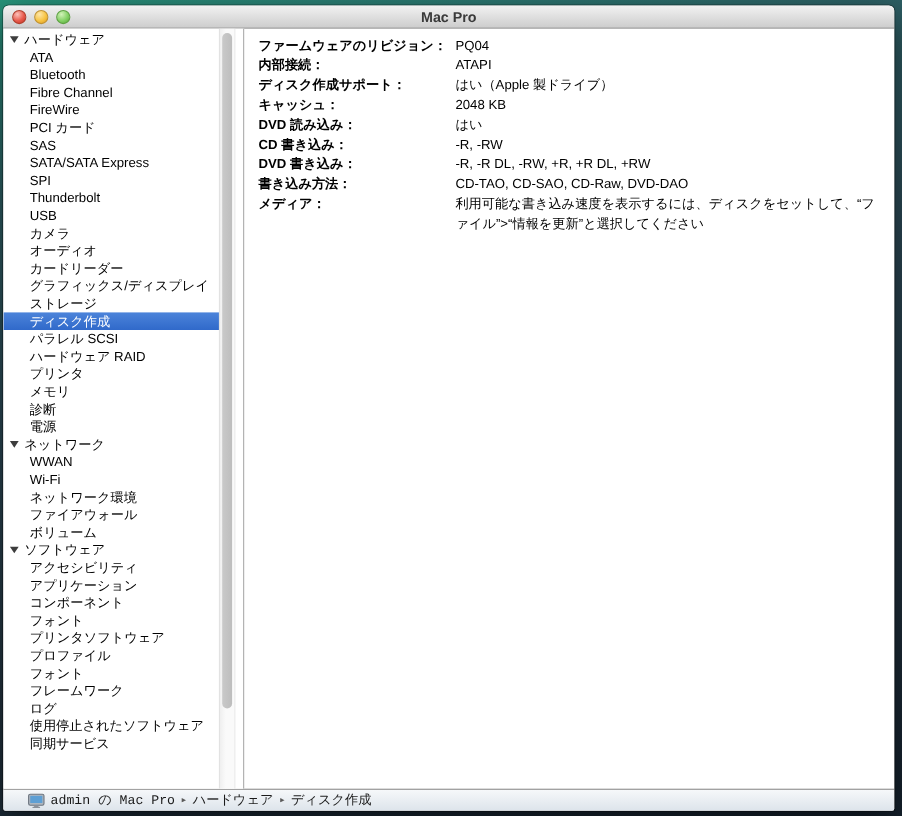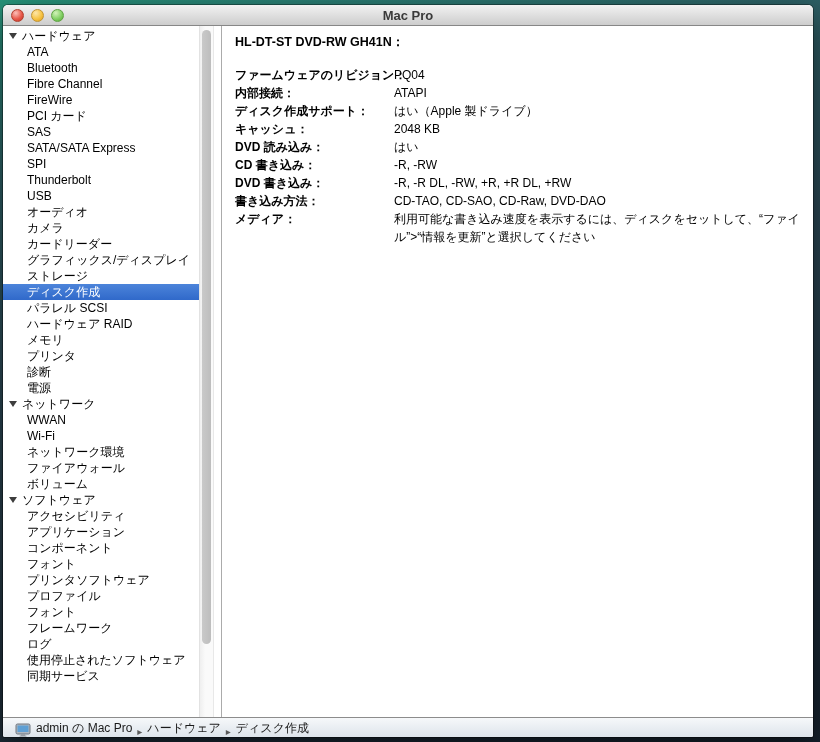--- a/index.html
+++ b/index.html
@@ -51,26 +51,26 @@
     border-left:1px solid #e2e2e2; border-right:1px solid #e8e8e8;
   }
   .sb-thumb {
     position:absolute; left:2px; top:4px; width:9px; height:614px;
     border-radius:5px; background:linear-gradient(90deg,#c9c9c9,#bdbdbd);
   }
   .main { flex:1 1 auto; background:#fff; padding:6px 8px 0 13px; font-size:12px; color:#000; overflow:hidden; }
   .heading { font-weight:bold; font-size:12.5px; margin:2px 0 15px 0; }
   .inforow { display:flex; line-height:18px; }
   .inforow .lbl { width:159px; flex:0 0 159px; font-weight:bold; white-space:nowrap; }
-  .inforow .val { max-width:420px; }
+  .inforow .val { max-width:420px;margin-left:20px; }
   
   .statusbar {
     flex:0 0 20px; height:20px; border-top:1px solid #8c8c8c;
     background:linear-gradient(#f6f8fa,#dde4eb);
-    display:flex; align-items:flex-end; padding-left:12px; font-size:12px; color:#1a1a1a;
+    display:flex; align-items:center; padding-left:22px; font-size:12px; color:#1a1a1a;font-family:Liberation Mono, monospace;
   }
   .crumb-icon { margin-right:5px; display:inline-flex; }
   .crumb-sep { color:#5a5a5a; margin:0 5px; font-size:10px; }
   .crumb { white-space:nowrap; }
 </style>
 </head>
 <body>
 
 <div class="window">
 
@@ -90,30 +90,30 @@
       <div class="srow">ATA</div>
       <div class="srow">Bluetooth</div>
       <div class="srow">Fibre Channel</div>
       <div class="srow">FireWire</div>
       <div class="srow">PCI カード</div>
       <div class="srow">SAS</div>
       <div class="srow">SATA/SATA Express</div>
       <div class="srow">SPI</div>
       <div class="srow">Thunderbolt</div>
       <div class="srow">USB</div>
+      <div class="srow">カメラ</div>
       <div class="srow">オーディオ</div>
-      <div class="srow">カメラ</div>
       <div class="srow">カードリーダー</div>
       <div class="srow">グラフィックス/ディスプレイ</div>
       <div class="srow">ストレージ</div>
       <div class="srow selected">ディスク作成</div>
       <div class="srow">パラレル SCSI</div>
       <div class="srow">ハードウェア RAID</div>
+      <div class="srow">プリンタ</div>
       <div class="srow">メモリ</div>
-      <div class="srow">プリンタ</div>
       <div class="srow">診断</div>
       <div class="srow">電源</div>
       <div class="srow section"><span class="tri"></span><span>ネットワーク</span></div>
       <div class="srow">WWAN</div>
       <div class="srow">Wi-Fi</div>
       <div class="srow">ネットワーク環境</div>
       <div class="srow">ファイアウォール</div>
       <div class="srow">ボリューム</div>
       <div class="srow section"><span class="tri"></span><span>ソフトウェア</span></div>
       <div class="srow">アクセシビリティ</div>
@@ -126,21 +126,20 @@
       <div class="srow">フレームワーク</div>
       <div class="srow">ログ</div>
       <div class="srow">使用停止されたソフトウェア</div>
       <div class="srow">同期サービス</div>
       <div class="sb-track">
         <div class="sb-thumb"></div>
       </div>
     </div>
 
     <div class="main">
-      <div class="heading">HL-DT-ST DVD-RW GH41N：</div>
       <div class="inforow">
           <div class="lbl">ファームウェアのリビジョン：</div>
           <div class="val">PQ04</div>
         </div>
       <div class="inforow">
           <div class="lbl">内部接続：</div>
           <div class="val">ATAPI</div>
         </div>
       <div class="inforow">
           <div class="lbl">ディスク作成サポート：</div>

